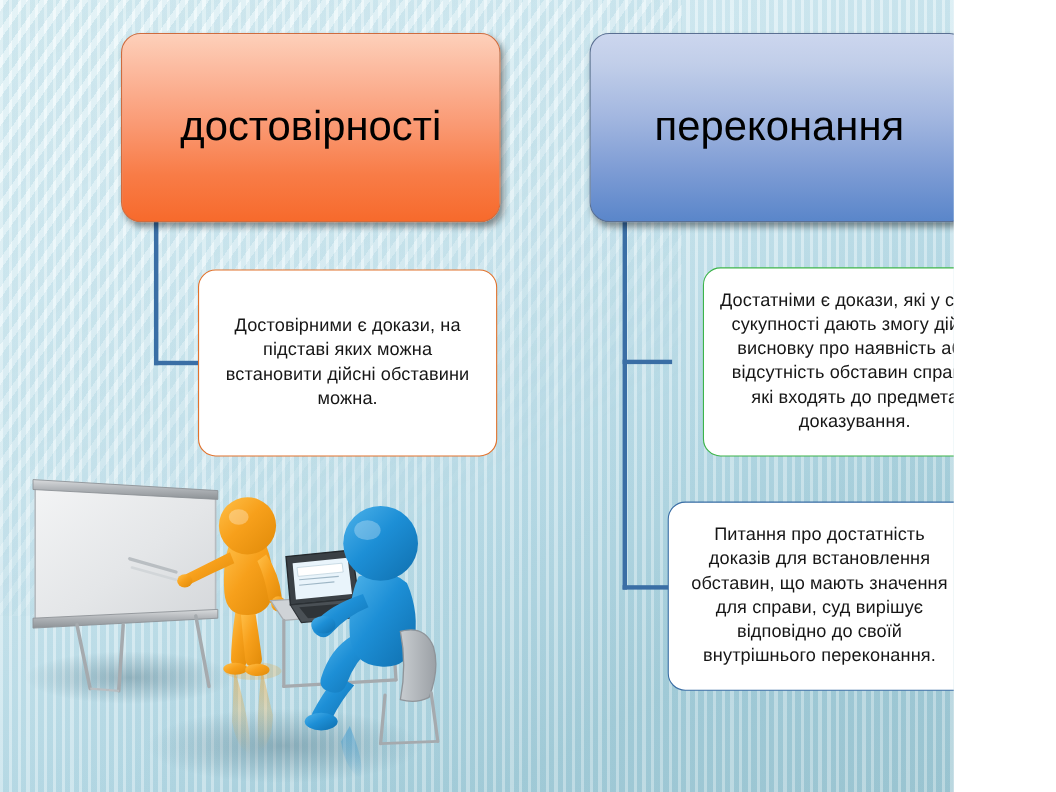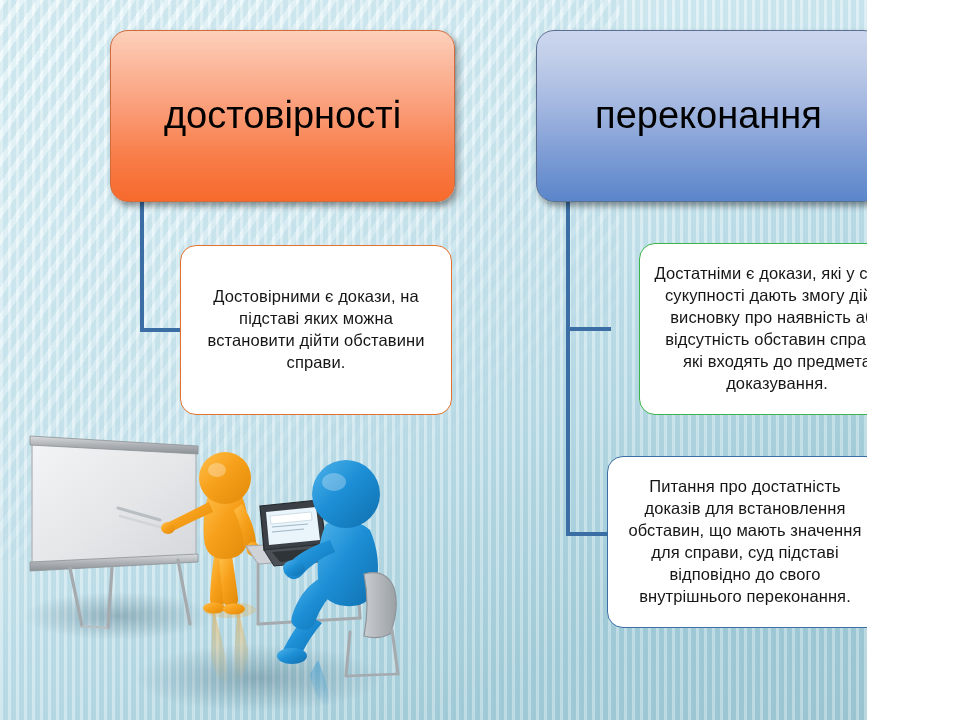--- a/index.html
+++ b/index.html
@@ -142,29 +142,29 @@
 
   <div class="header-box" id="header-box-orange">
     <span class="label">достовірності</span>
   </div>
 
   <div class="header-box" id="header-box-blue">
     <span class="label">переконання</span>
   </div>
 
   <div class="detail-box" id="detail-box-1">
-    <span class="body">Достовірними є докази, на підставі яких можна встановити дійти обставини справи.</span>
+    <span class="body">Достовірними є докази, на підставі яких можна встановити дійсні обставини можна.</span>
   </div>
 
   <div class="detail-box" id="detail-box-2">
     <span class="body">Достатніми є докази, які у своїй сукупності дають змогу дійти висновку про наявність або відсутність обставин справи, які входять до предмета доказування.</span>
   </div>
 
   <div class="detail-box" id="detail-box-3">
-    <span class="body">Питання про достатність доказів для встановлення обставин, що мають значення для справи, суд підставі відповідно до свого внутрішнього переконання.</span>
+    <span class="body">Питання про достатність доказів для встановлення обставин, що мають значення для справи, суд вирішує відповідно до своїй внутрішнього переконання.</span>
   </div>
 
   <div id="illustration">
     <svg viewBox="0 0 392 288" xmlns="http://www.w3.org/2000/svg">
       <defs>
         <linearGradient id="boardGrad" x1="0" y1="0" x2="1" y2="1">
           <stop offset="0%" stop-color="#f3f4f5"></stop>
           <stop offset="55%" stop-color="#e4e6e8"></stop>
           <stop offset="100%" stop-color="#d4d7da"></stop>
         </linearGradient>

